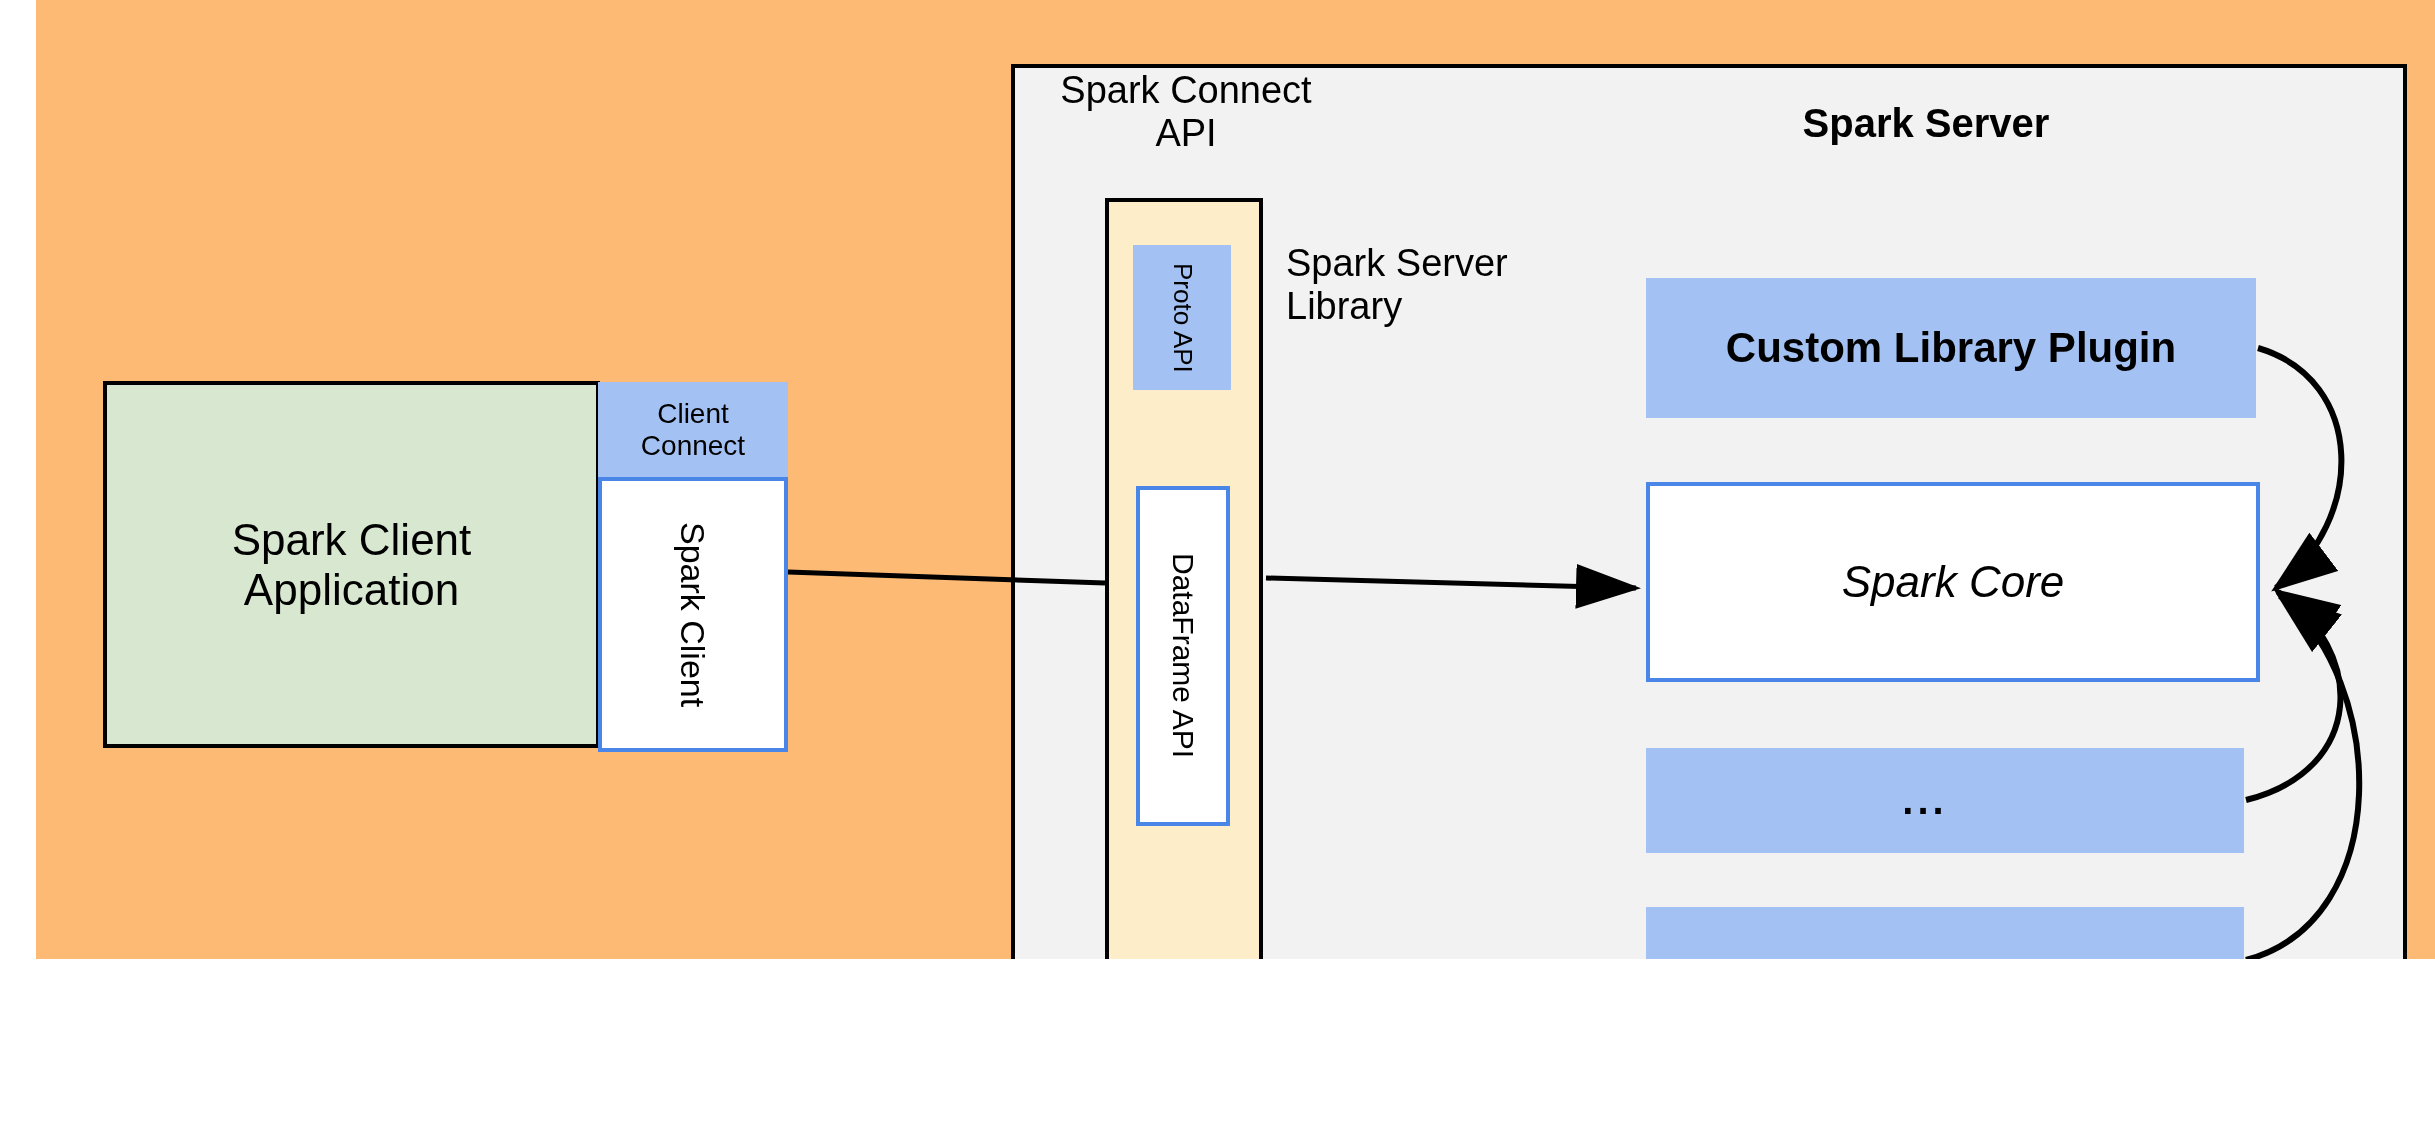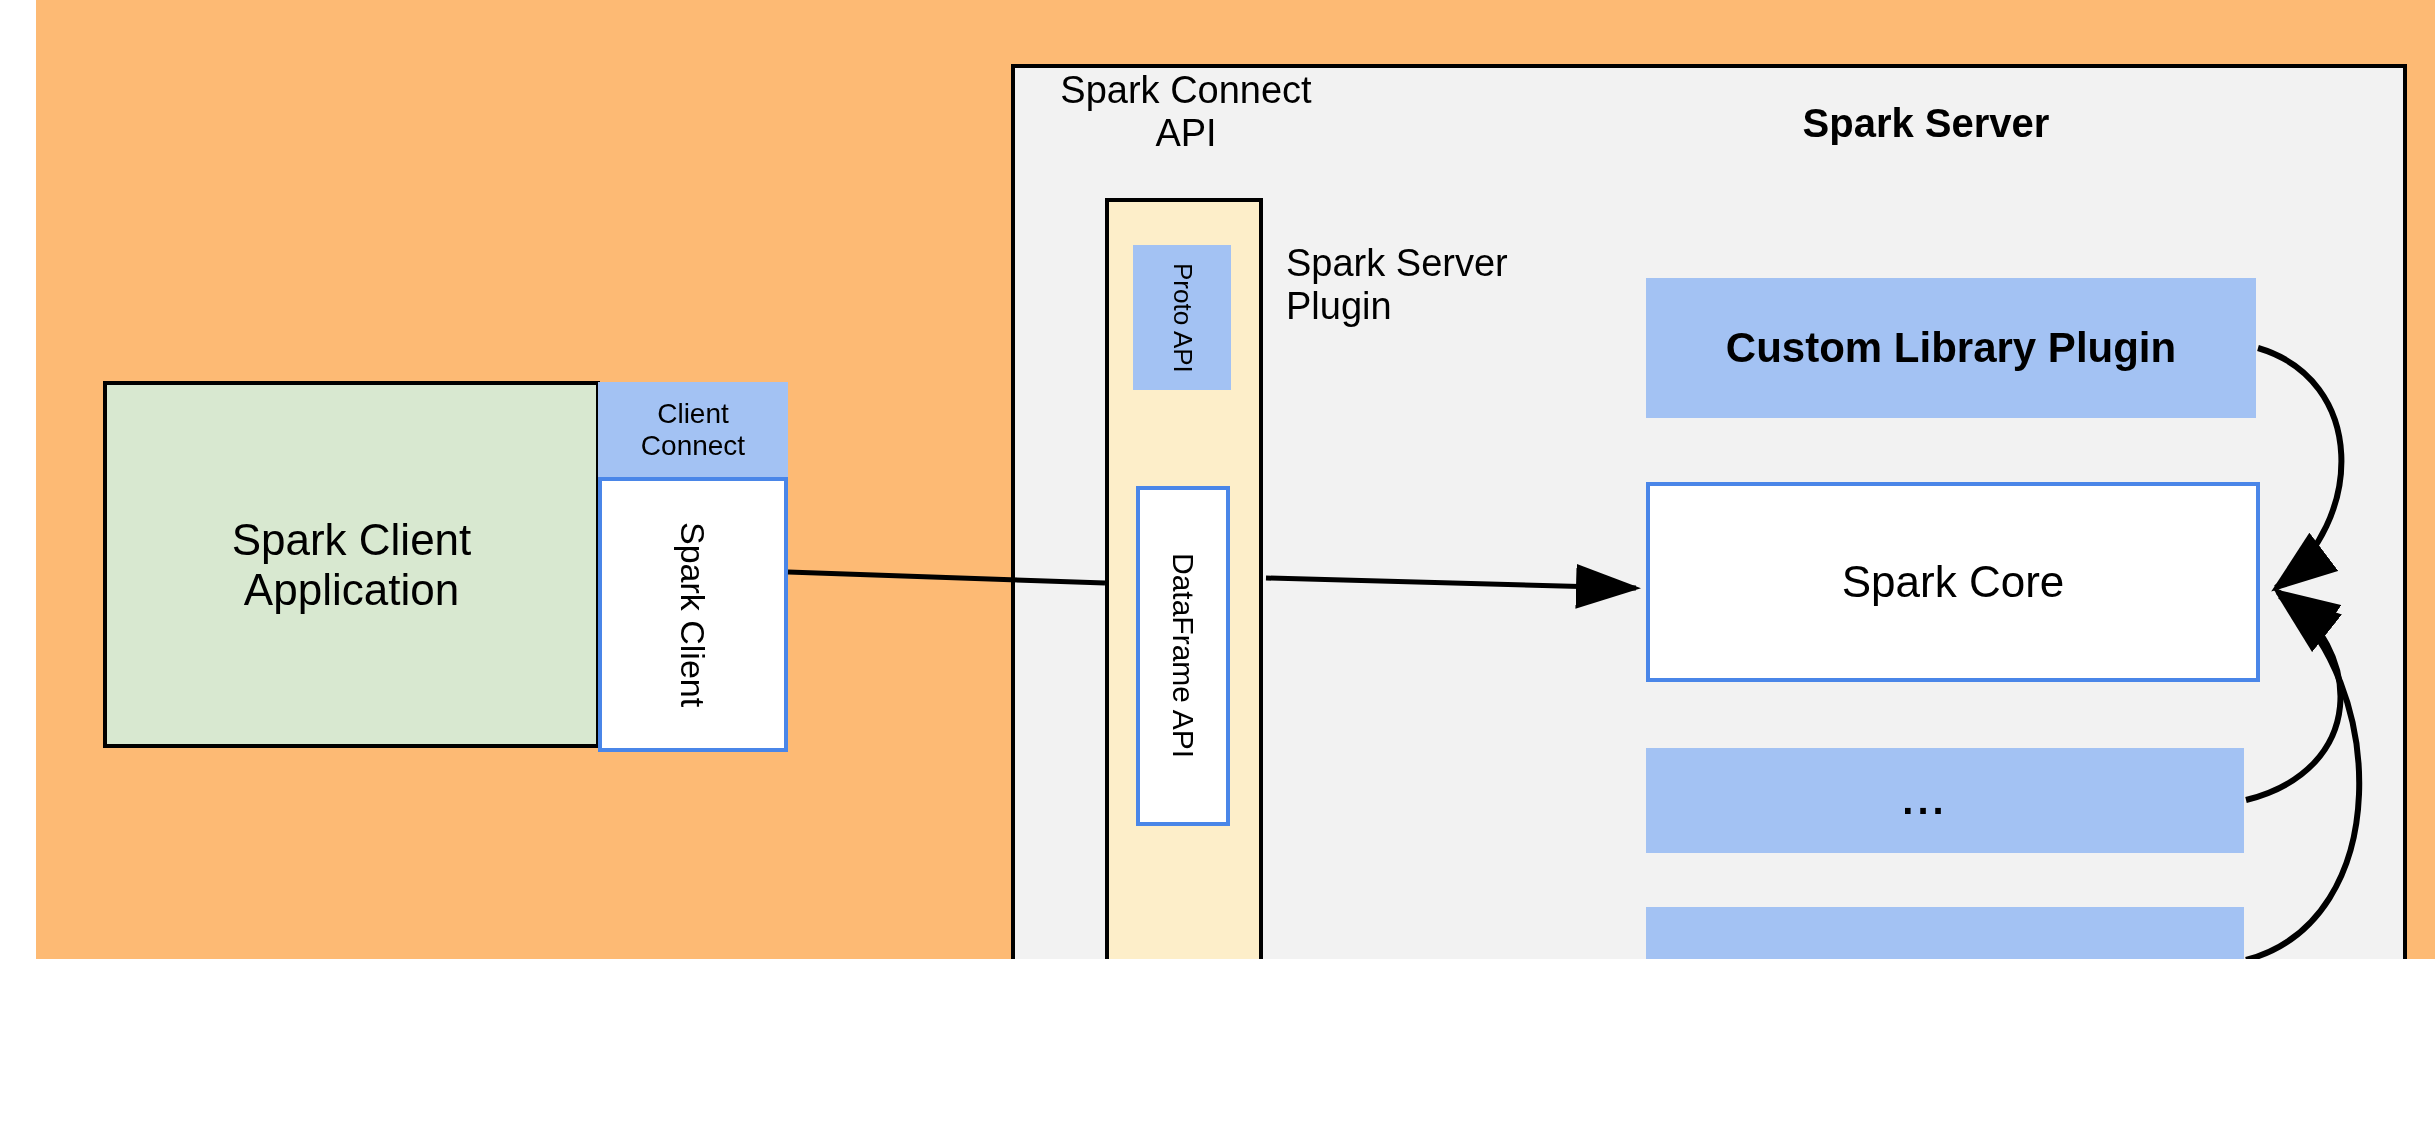--- a/index.html
+++ b/index.html
@@ -147,20 +147,21 @@
     font-weight: bold;
   }
   #spark-core {
     left: 1610px;
     top: 482px;
     width: 614px;
     height: 200px;
     background: #ffffff;
     border: 4px solid #4a86e8;
     font-size: 44px;
+    font-style: italic;
   }
   #ellipsis-one {
     left: 1610px;
     top: 748px;
     width: 598px;
     height: 105px;
     background: #a3c2f3;
     font-size: 40px;
   }
   #ellipsis-two {
@@ -196,21 +197,21 @@
 
   <div class="box" id="connect-api-title">
     <span>Spark Connect</span>
     <span>API</span>
   </div>
 
   <div class="box" id="server-title">Spark Server</div>
 
   <div class="box" id="server-library-title">
     <span>Spark Server</span>
-    <span>Plugin</span>
+    <span>Library</span>
   </div>
 
   <div class="box" id="client-app">
     <span>Spark Client</span>
     <span>Application</span>
   </div>
 
   <div class="box" id="client-package">
     <span>Client</span>
     <span>Connect</span>

